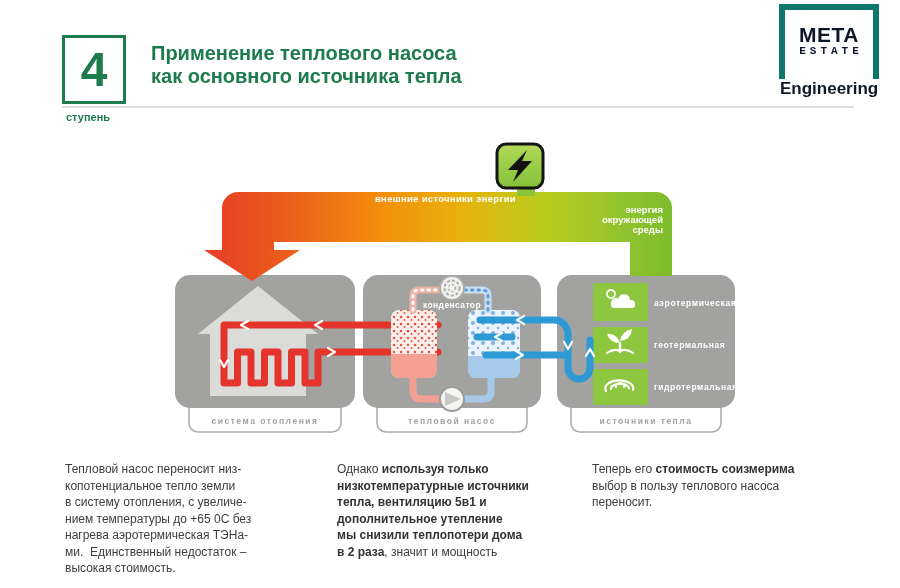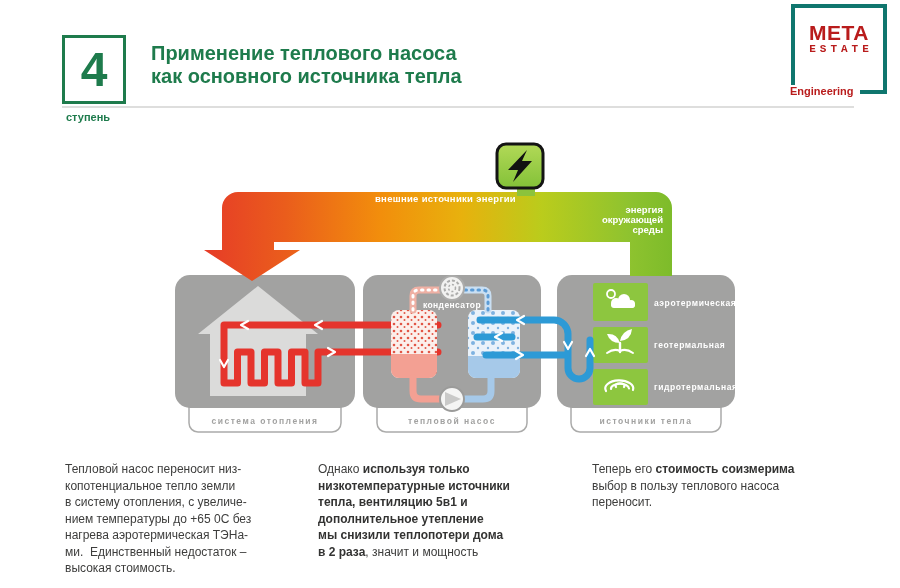--- a/index.html
+++ b/index.html
@@ -6,31 +6,31 @@
   #page{position:relative;width:900px;height:588px;background:#fff;overflow:hidden;
         font-family:"Liberation Sans","DejaVu Sans",sans-serif;}
   
   #step-box{position:absolute;left:62px;top:35px;width:58px;height:63px;border:3px solid #1E7B4C;
             display:flex;align-items:center;justify-content:center;}
   #step-num{font-size:48px;font-weight:bold;color:#1E7B4C;line-height:1;}
   #step-caption{position:absolute;left:66px;top:111px;font-size:11px;font-weight:600;color:#1E7B4C;}
   #hr{position:absolute;left:62px;top:106px;width:792px;height:2px;background:#DEDEDD;}
   #title{position:absolute;left:151px;top:42px;font-size:20px;line-height:23px;font-weight:bold;color:#1E7B4C;}
   
-  #logo{position:absolute;left:779px;top:4px;width:88px;height:82px;border:4px solid #0f766e;color:#b91c1c;margin-left:12px;}
+  #logo{position:absolute;left:779px;top:4px;width:88px;height:82px;border:6px solid #0f766e;color:#0f172a;}
   #logo .l1{margin-top:15px;text-align:center;font-size:21px;font-weight:bold;letter-spacing:.5px;line-height:20px;}
   #logo .l2{text-align:center;font-size:11px;font-weight:bold;letter-spacing:4px;text-indent:4px;line-height:12px;font-family:Liberation Mono, monospace;}
   #logo .l3{position:absolute;left:-7px;bottom:-7px;background:#fff;padding:0 6px 0 2px;
-            font-size:11px;font-weight:bold;white-space:nowrap;}
+            font-size:17px;font-weight:bold;white-space:nowrap;}
   
   #diagram{position:absolute;left:0;top:130px;width:900px;height:312px;}
   
   .para{position:absolute;top:461px;font-size:12px;line-height:16.5px;color:#3D3D3C;}
   #para1{left:65px;width:275px;}
-  #para2{left:318px;width:270px;}
+  #para2{left:337px;width:270px;}
   #para3{left:592px;width:280px;}
   .para .b{font-weight:bold;color:#333332;}
 </style>
 </head>
 <body>
 
 <div id="page">
 
   <div id="step-box">
     <div id="step-num">4</div>

